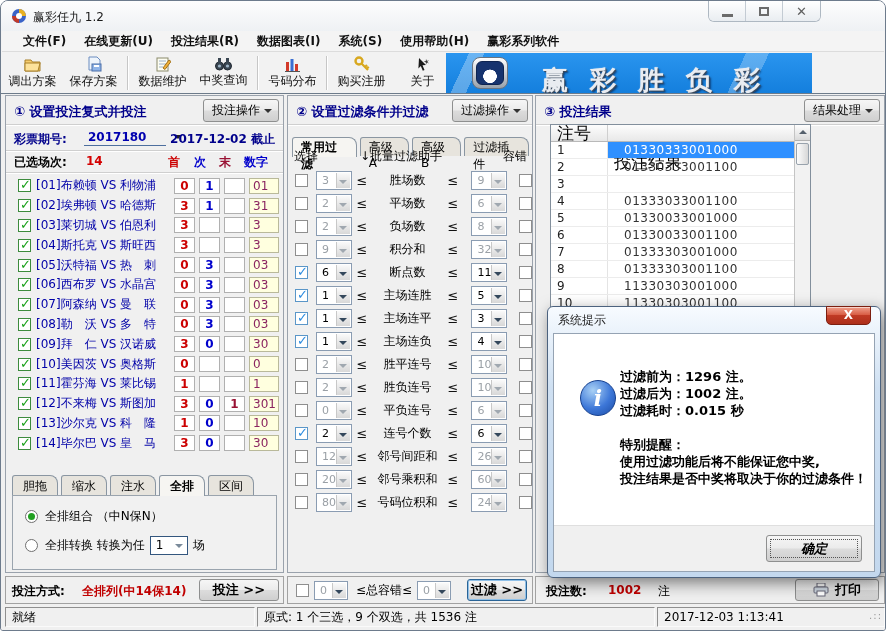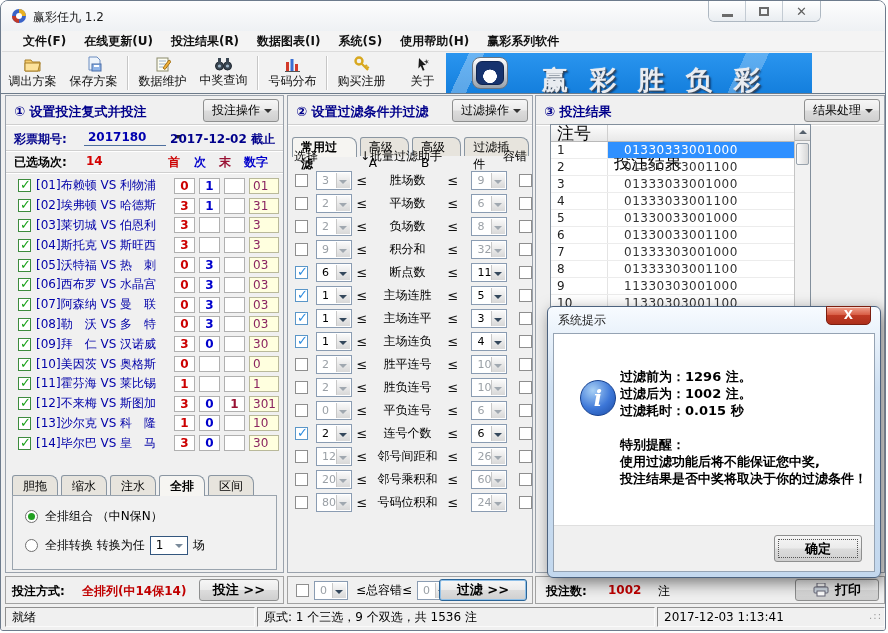--- a/index.html
+++ b/index.html
@@ -138,21 +138,21 @@
   
   .brow { position:absolute; top:575px; height:28px; border:1px solid #a2a2a2; background:#f0f0f0; }
   #bottom-left { left:4px; width:279px; }
   #bottom-mid { left:286px; width:246px; display:flex; align-items:center; }
   #bottom-right { left:534px; width:350px; }
   .bl-label { position:absolute; left:6px; top:6px; font-weight:bold; }
   .bl-value { position:absolute; left:76px; top:6px; color:#c00000; font-weight:bold; }
   .cmd { border:1px solid #8e8f8f; border-radius:3px; font-weight:bold; font-size:13px; text-align:center;
          background:linear-gradient(#f6f6f6,#ebebeb 48%,#dcdcdc 52%,#cfcfcf); }
   .bet-btn { position:absolute; right:4px; top:2px; width:80px; height:22px; line-height:20px; }
-  .filter-btn { position:absolute; right:5px; top:2px; width:88px; height:22px; line-height:20px;
+  .filter-btn { position:absolute; right:5px; top:2px; width:60px; height:22px; line-height:20px;
                 border:1px solid #2a6496; box-shadow:0 0 0 1px #8fc0e8 inset; }
   .tol-cb { margin-left:8px; }
   .tol-combo { width:34px; margin-left:5px; color:#9aa0a6; }
   .tol-label { margin-left:8px; font-size:12px; }
   .br-label { position:absolute; left:10px; top:6px; font-weight:bold; }
   .br-count { position:absolute; left:72px; top:6px; color:#c00000; font-weight:bold; }
   .br-unit { position:absolute; left:122px; top:6px; }
   .print-btn { position:absolute; right:5px; top:2px; width:84px; height:22px; line-height:20px; display:flex; align-items:center; justify-content:center; gap:6px;}
 
   
@@ -175,21 +175,21 @@
                background:linear-gradient(#f0a18d,#d95f46 45%,#c03a24 50%,#ad2f1a);
                box-shadow:inset 0 1px 0 rgba(255,255,255,.55); }
   .dlg-body { position:absolute; left:5px; right:5px; top:26px; bottom:5px; background:#fff; border:1px solid #95a3b3; }
   .info-icon { position:absolute; left:26px; top:46px; width:36px; height:36px; border-radius:50%;
                background:radial-gradient(circle at 35% 28%, #a8d0f5, #3d77d8 55%, #1b4ba4);
                border:1px solid #16408e; color:#fff; text-align:center; }
   .info-icon span { font-family:"DejaVu Serif","Liberation Serif",serif; font-size:22px; font-weight:bold; font-style:italic; line-height:34px; }
   .dlg-text { position:absolute; left:66px; top:34px; line-height:17px; font-size:13px; font-weight:600; color:#000; }
   .dlg-spacer { height:17px; }
   .dlg-footer { position:absolute; left:0; right:0; bottom:0; height:46px; background:#f0f0f0; border-top:1px solid #dfdfdf; }
-  .dlg-ok { position:absolute; right:12px; bottom:9px; width:88px; height:27px; line-height:25px; position:absolute; font-weight:600;}
+  .dlg-ok { position:absolute; right:12px; bottom:9px; width:96px; height:27px; line-height:25px; position:absolute; font-weight:600;font-style:italic;}
   .dlg-ok::after { content:""; position:absolute; left:3px; right:3px; top:3px; bottom:3px; border:1px dotted #555; }
 
   svg { display:block; }
 </style>
 </head>
 <body>
 
 <div class="window">
 
   <div class="titlebar">
@@ -668,21 +668,20 @@
               <span class="td2">01330333001000</span>
             </div>
 
             <div class="trow">
               <span class="td1">2</span>
               <span class="td2">01330333001100</span>
             </div>
 
             <div class="trow">
               <span class="td1">3</span>
-              <span class="td2">01333033001000</span>
             </div>
 
             <div class="trow">
               <span class="td1">4</span>
               <span class="td2">01333033001100</span>
             </div>
 
             <div class="trow">
               <span class="td1">5</span>
               <span class="td2">01330033001000</span>

